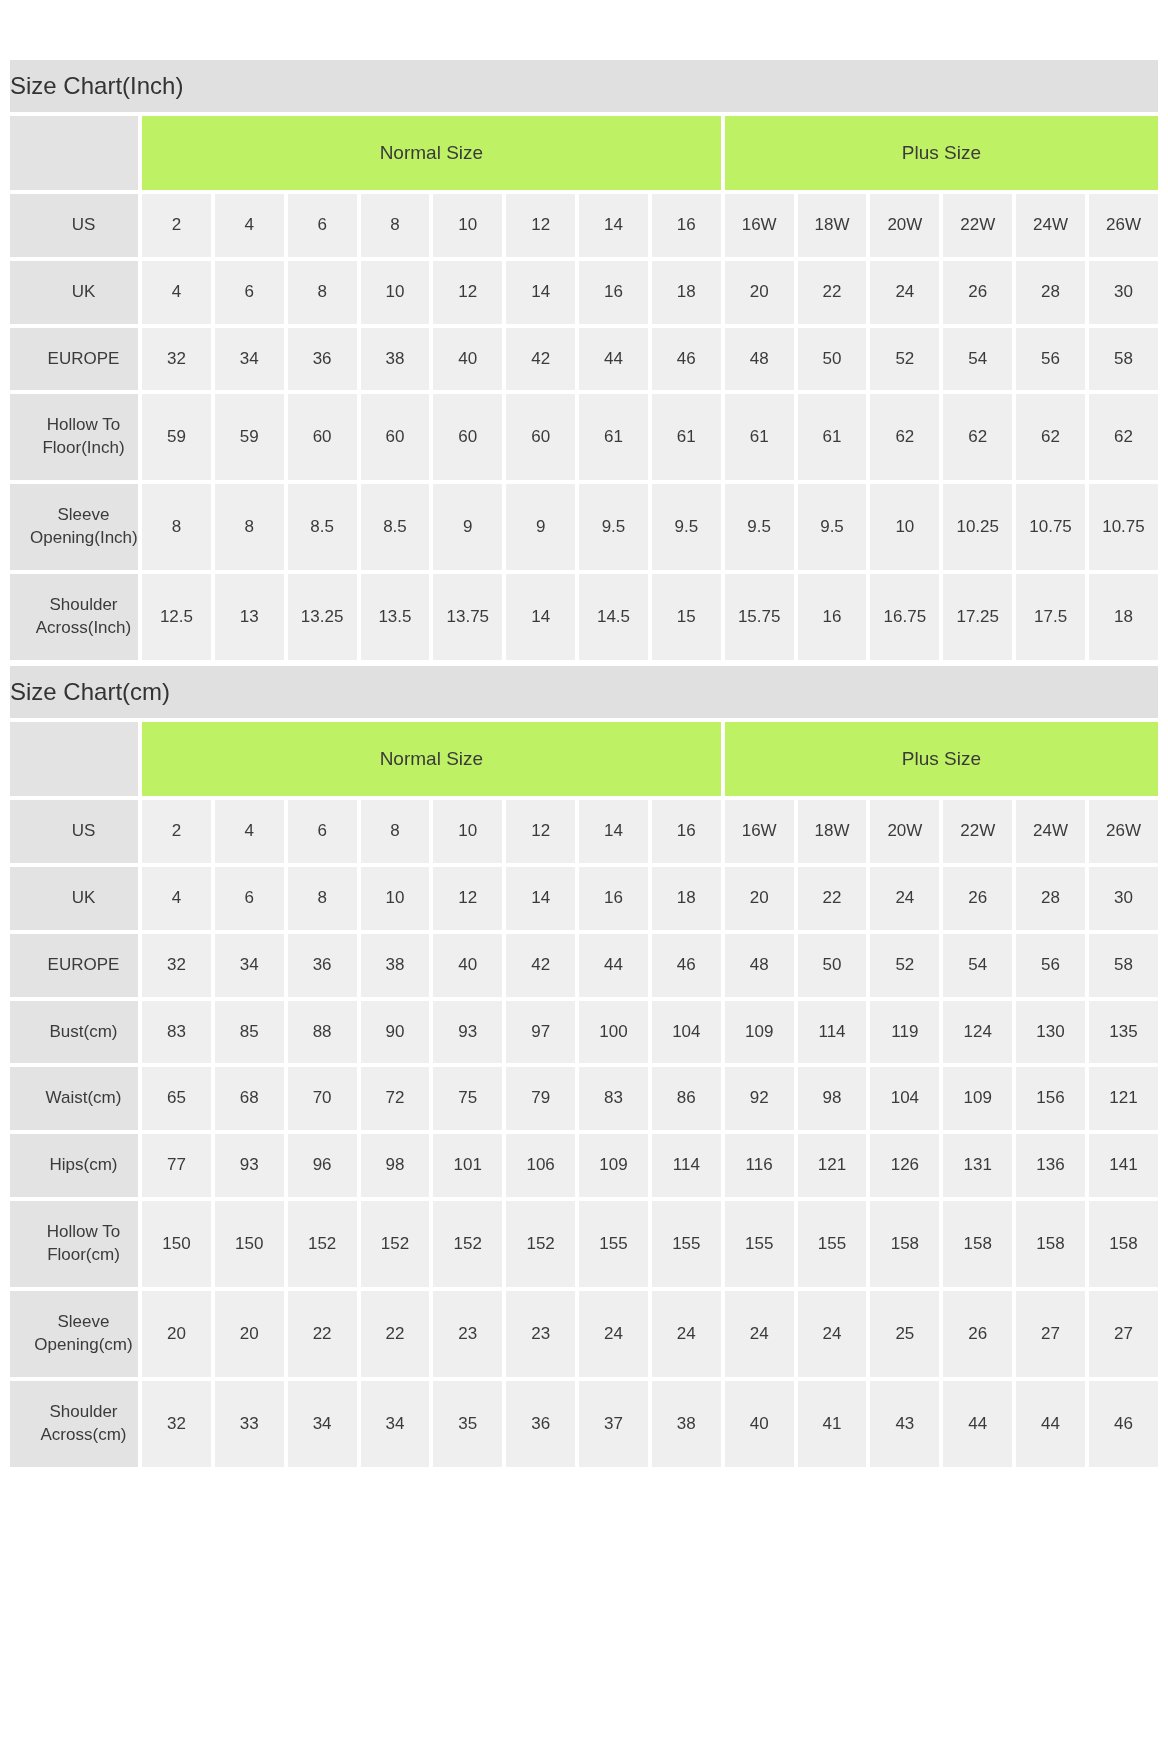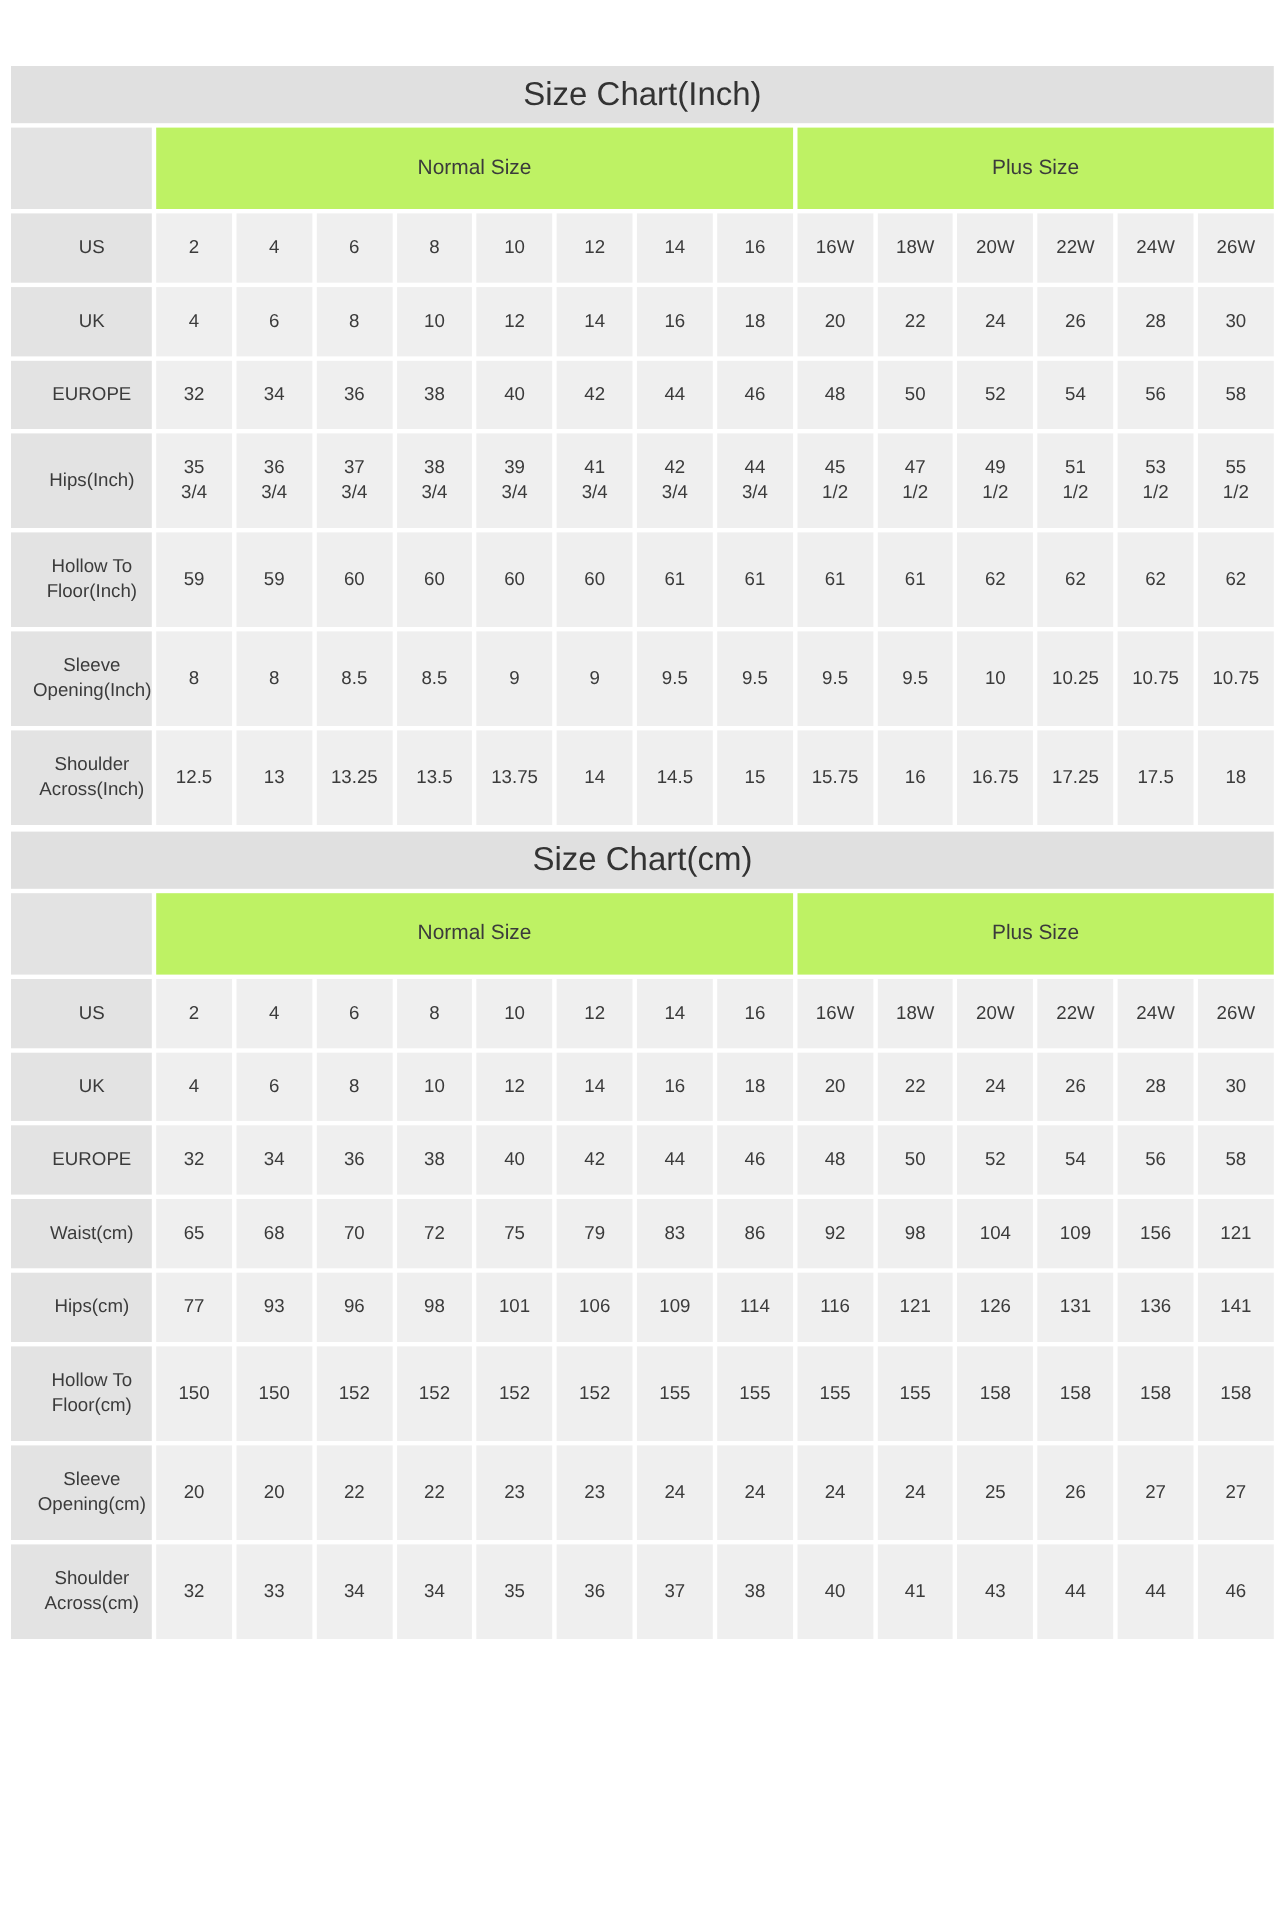--- a/index.html
+++ b/index.html
@@ -8,22 +8,21 @@
     width: 1168px;
     font-family: "Liberation Sans", sans-serif;
     color: #3b3b3b;
     padding: 60px 6px 10px 6px;
   }
   .section { margin-bottom: 2px; }
   .chart-title {
     background: #e0e0e0;
     height: 52px;
     line-height: 52px;
-    text-align: center;
-    font-size: 30px;
+    font-size: 24px;
     color: #333333;
     margin: 0 4px;
   }
   table {
     width: 100%;
     border-collapse: separate;
     border-spacing: 4px;
     table-layout: fixed;
   }
   col.c-label { width: 128px; }
@@ -117,51 +116,20 @@
           <td class="data-cell">40</td>
           <td class="data-cell">42</td>
           <td class="data-cell">44</td>
           <td class="data-cell">46</td>
           <td class="data-cell">48</td>
           <td class="data-cell">50</td>
           <td class="data-cell">52</td>
           <td class="data-cell">54</td>
           <td class="data-cell">56</td>
           <td class="data-cell">58</td>
-        </tr>
-        <tr>
-          <td class="label-cell">Hips(Inch)</td>
-          <td class="data-cell">35
-3/4</td>
-          <td class="data-cell">36
-3/4</td>
-          <td class="data-cell">37
-3/4</td>
-          <td class="data-cell">38
-3/4</td>
-          <td class="data-cell">39
-3/4</td>
-          <td class="data-cell">41
-3/4</td>
-          <td class="data-cell">42
-3/4</td>
-          <td class="data-cell">44
-3/4</td>
-          <td class="data-cell">45
-1/2</td>
-          <td class="data-cell">47
-1/2</td>
-          <td class="data-cell">49
-1/2</td>
-          <td class="data-cell">51
-1/2</td>
-          <td class="data-cell">53
-1/2</td>
-          <td class="data-cell">55
-1/2</td>
         </tr>
         <tr>
           <td class="label-cell">Hollow To
 Floor(Inch)</td>
           <td class="data-cell">59</td>
           <td class="data-cell">59</td>
           <td class="data-cell">60</td>
           <td class="data-cell">60</td>
           <td class="data-cell">60</td>
           <td class="data-cell">60</td>
@@ -285,20 +253,37 @@
           <td class="data-cell">44</td>
           <td class="data-cell">46</td>
           <td class="data-cell">48</td>
           <td class="data-cell">50</td>
           <td class="data-cell">52</td>
           <td class="data-cell">54</td>
           <td class="data-cell">56</td>
           <td class="data-cell">58</td>
         </tr>
         <tr>
+          <td class="label-cell">Bust(cm)</td>
+          <td class="data-cell">83</td>
+          <td class="data-cell">85</td>
+          <td class="data-cell">88</td>
+          <td class="data-cell">90</td>
+          <td class="data-cell">93</td>
+          <td class="data-cell">97</td>
+          <td class="data-cell">100</td>
+          <td class="data-cell">104</td>
+          <td class="data-cell">109</td>
+          <td class="data-cell">114</td>
+          <td class="data-cell">119</td>
+          <td class="data-cell">124</td>
+          <td class="data-cell">130</td>
+          <td class="data-cell">135</td>
+        </tr>
+        <tr>
           <td class="label-cell">Waist(cm)</td>
           <td class="data-cell">65</td>
           <td class="data-cell">68</td>
           <td class="data-cell">70</td>
           <td class="data-cell">72</td>
           <td class="data-cell">75</td>
           <td class="data-cell">79</td>
           <td class="data-cell">83</td>
           <td class="data-cell">86</td>
           <td class="data-cell">92</td>

